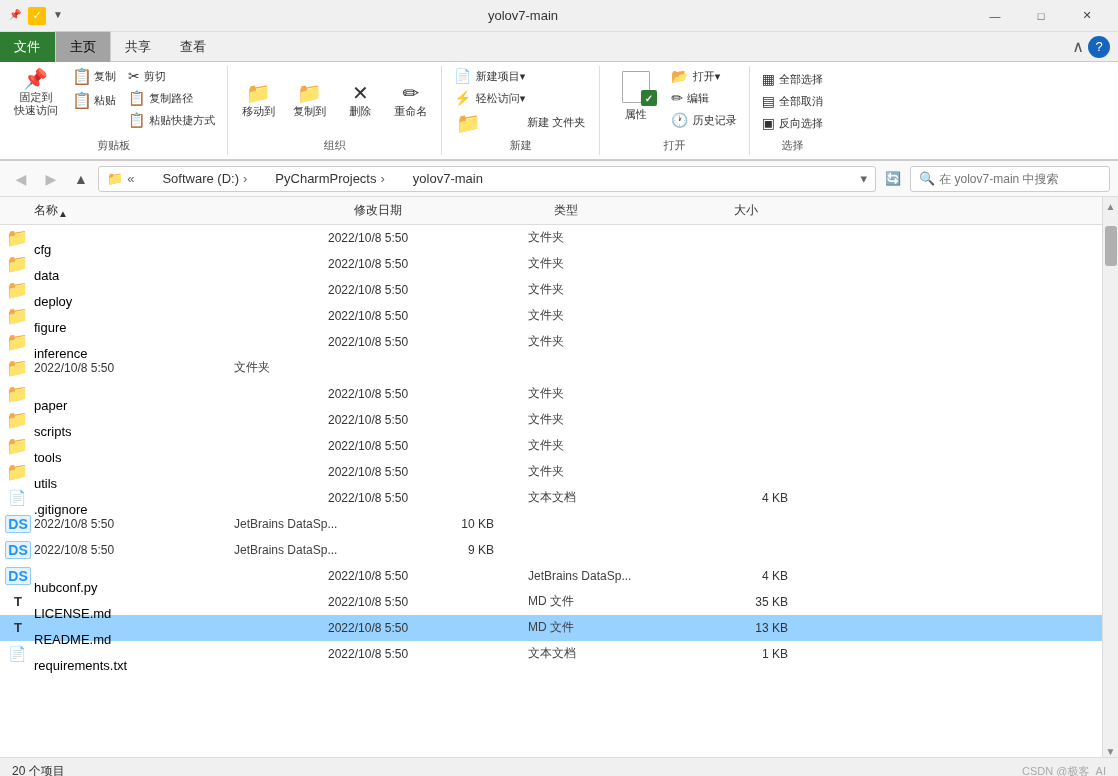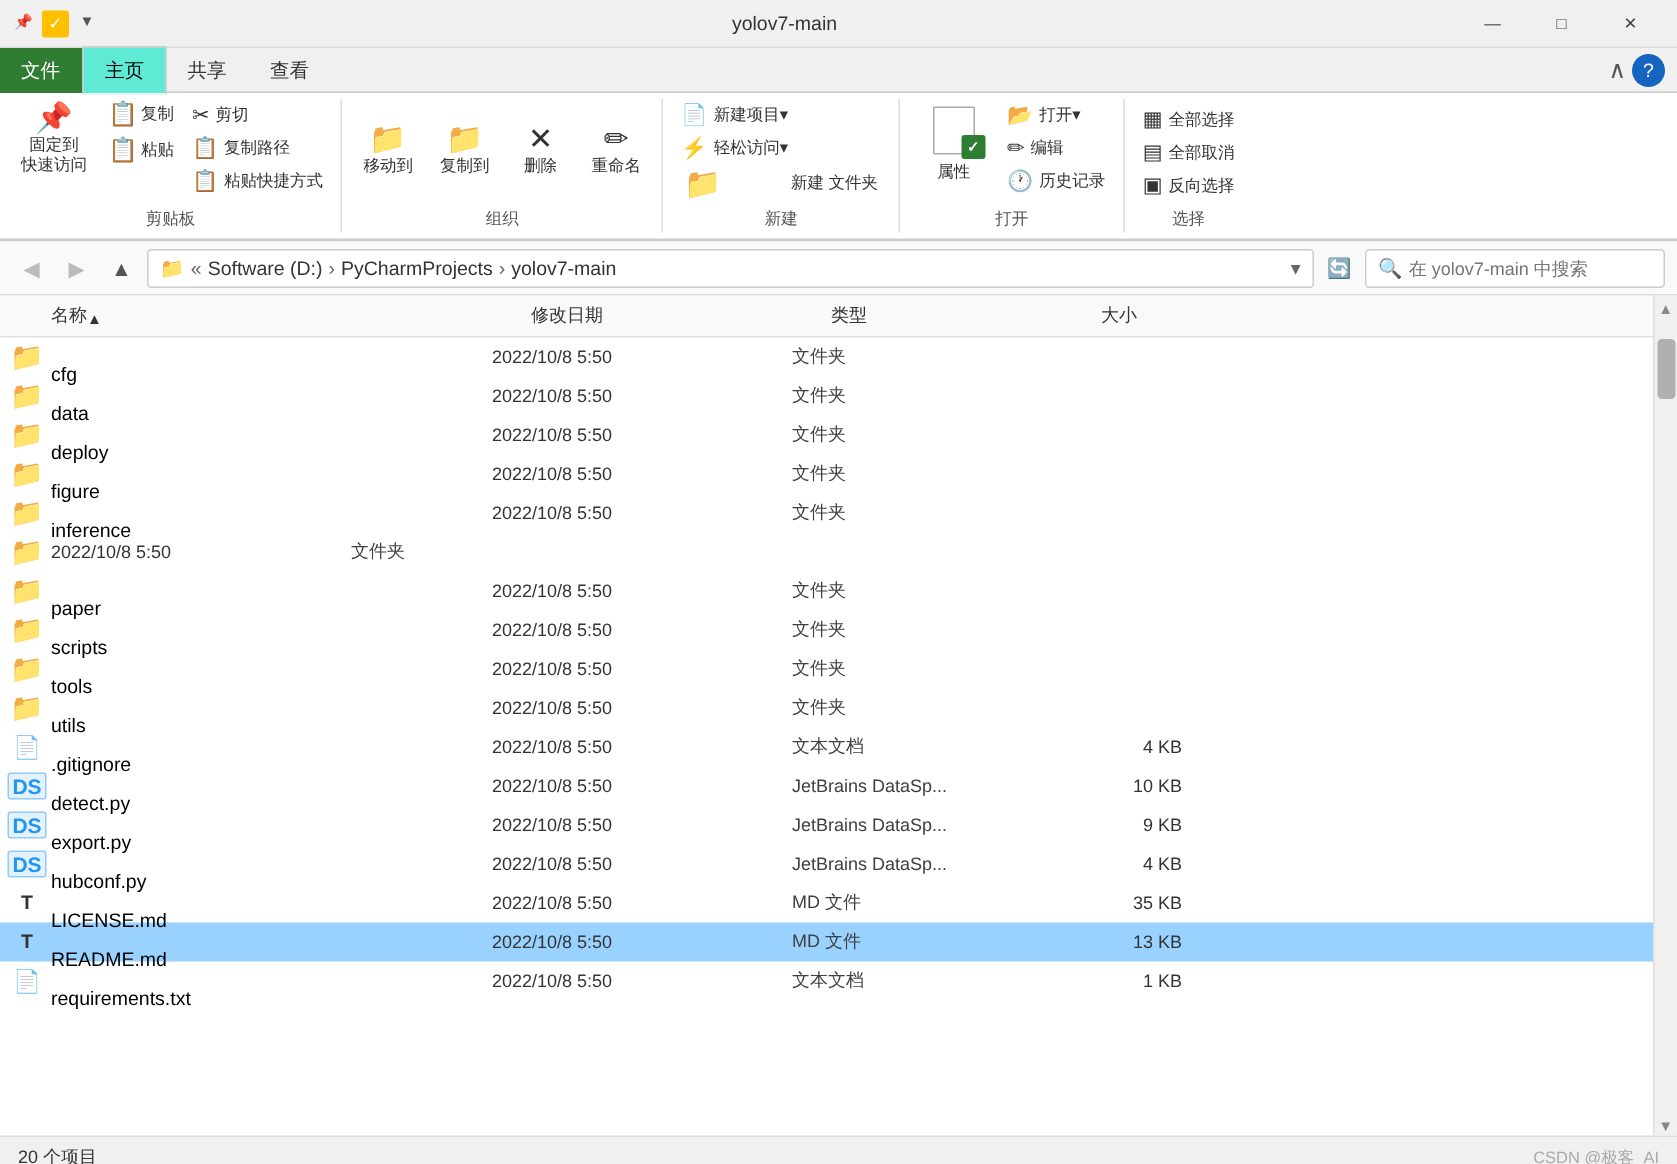--- a/index.html
+++ b/index.html
@@ -23,21 +23,21 @@
     
     .ribbon-tabs {
       display: flex; align-items: center; height: 30px;
       background: #f0f0f0; border-bottom: 1px solid #ccc;
     }
     .ribbon-tab {
       padding: 6px 14px; font-size: 13px; cursor: pointer; color: #333;
       border-right: 1px solid transparent;
     }
     .ribbon-tab.active {
-      background: #5eead4; border: 1px solid #ccc; border-bottom: 1px solid white;
+      background: #a3a3a3; border: 1px solid #ccc; border-bottom: 1px solid white;
       margin-bottom: -1px; color: #000;
     }
     .ribbon-tab.file {
       background: #2e7d32; color: white; padding: 6px 14px; font-size: 13px;
     }
 
     
     .ribbon {
       background: white; border-bottom: 2px solid #ccc;
       display: flex; align-items: stretch; padding: 4px 0;
@@ -78,21 +78,21 @@
       justify-content: center; cursor: pointer; border-radius: 3px;
       color: #555; font-size: 14px;
     }
     .nav-btn.disabled { color: #bbb; cursor: default; }
     .address-path {
       flex: 1; height: 26px; border: 1px solid #ccc; border-radius: 3px;
       display: flex; align-items: center; padding: 0 8px; background: white;
       font-size: 13px; gap: 4px;
     }
     .path-sep { color: #666; }
-    .path-part { color: #333; cursor: pointer; }
+    .path-part { color: #333; cursor: pointer; margin-left: 24px; }
     .path-dropdown { margin-left: auto; color: #666; cursor: pointer; }
     .refresh-btn {
       width: 26px; height: 26px; display: flex; align-items: center;
       justify-content: center; cursor: pointer; color: #555;
     }
     .search-box {
       width: 200px; height: 26px; border: 1px solid #ccc; border-radius: 3px;
       display: flex; align-items: center; padding: 0 8px; background: white;
       gap: 4px;
     }
@@ -440,30 +440,28 @@
           </div>
     <div class="file-name">.gitignore</div>
     <div class="file-date">2022/10/8 5:50</div>
     <div class="file-type">文本文档</div>
     <div class="file-size">4 KB</div>
   </div>
         <div class="file-row">
     <div class="file-icon">
             <span style="color:#2196f3; font-size:14px; font-weight:bold; background:#e3f2fd; border:1px solid #90caf9; border-radius:2px; padding:0 2px;">DS</span>
           </div>
-    <div class="file-name">detect.py</div>
     <div class="file-date">2022/10/8 5:50</div>
     <div class="file-type">JetBrains DataSp...</div>
     <div class="file-size">10 KB</div>
   </div>
         <div class="file-row">
     <div class="file-icon">
             <span style="color:#2196f3; font-size:14px; font-weight:bold; background:#e3f2fd; border:1px solid #90caf9; border-radius:2px; padding:0 2px;">DS</span>
           </div>
-    <div class="file-name">export.py</div>
     <div class="file-date">2022/10/8 5:50</div>
     <div class="file-type">JetBrains DataSp...</div>
     <div class="file-size">9 KB</div>
   </div>
         <div class="file-row">
     <div class="file-icon">
             <span style="color:#2196f3; font-size:14px; font-weight:bold; background:#e3f2fd; border:1px solid #90caf9; border-radius:2px; padding:0 2px;">DS</span>
           </div>
     <div class="file-name">hubconf.py</div>
     <div class="file-date">2022/10/8 5:50</div>

